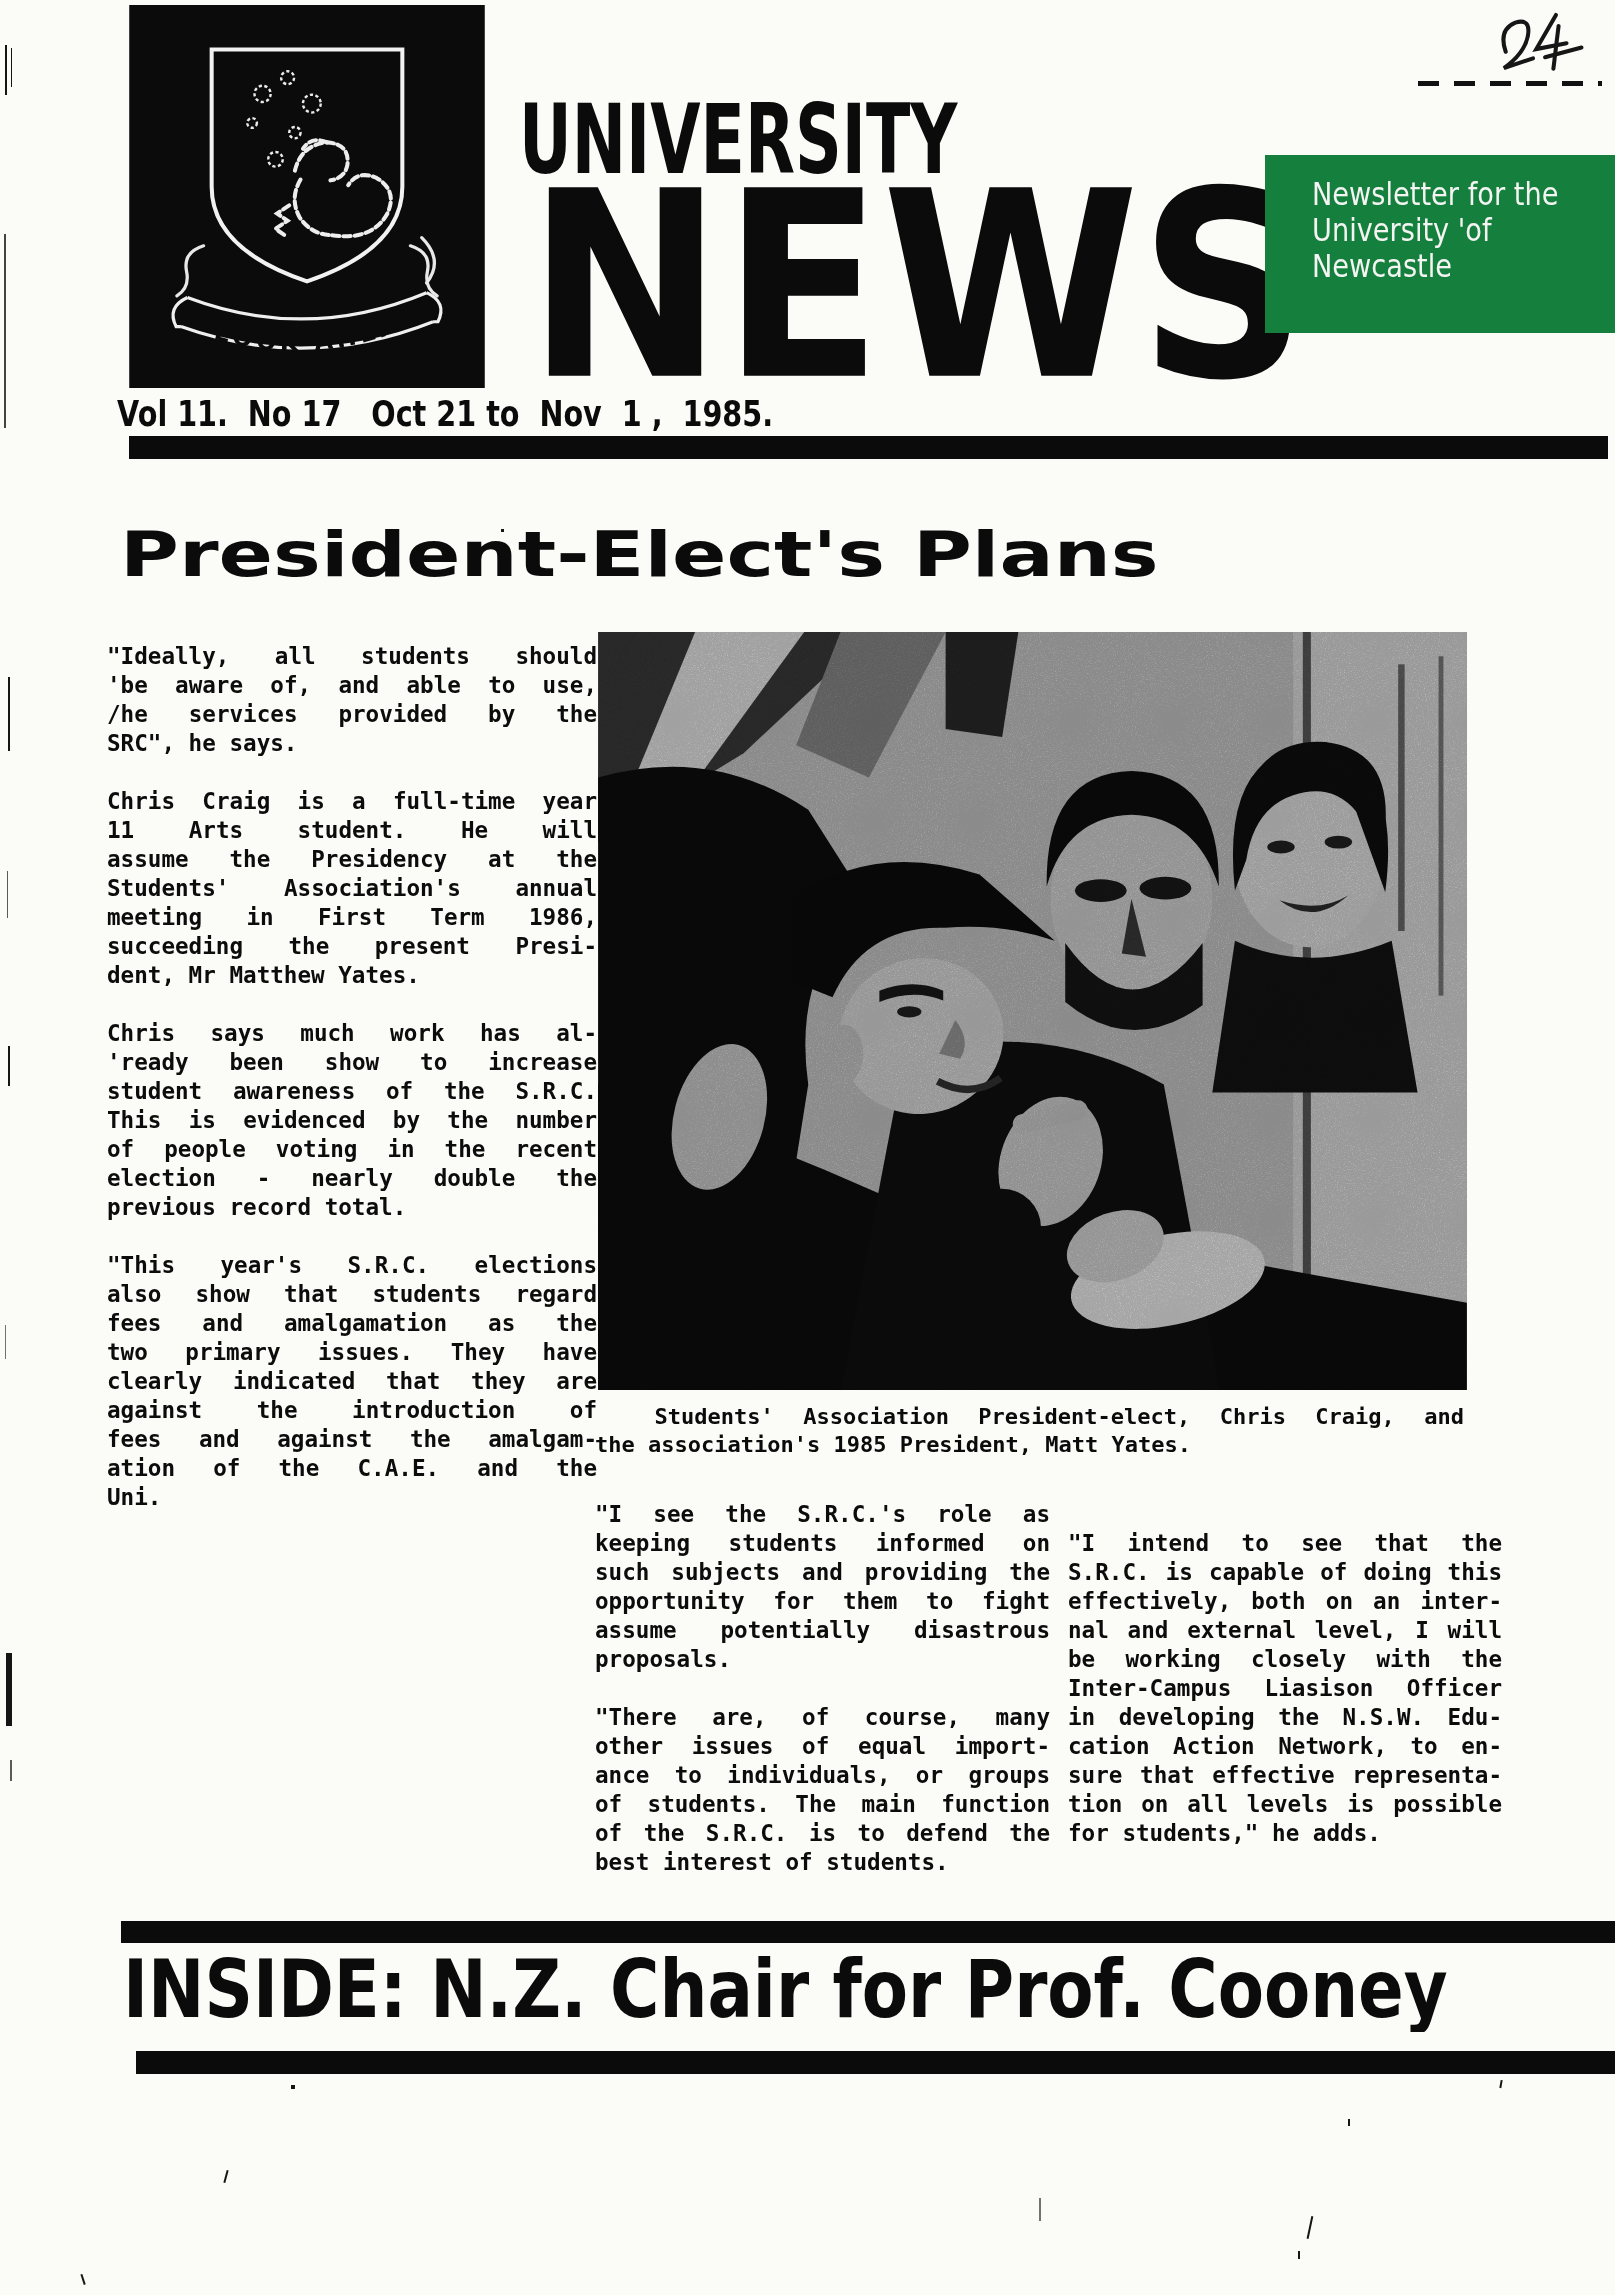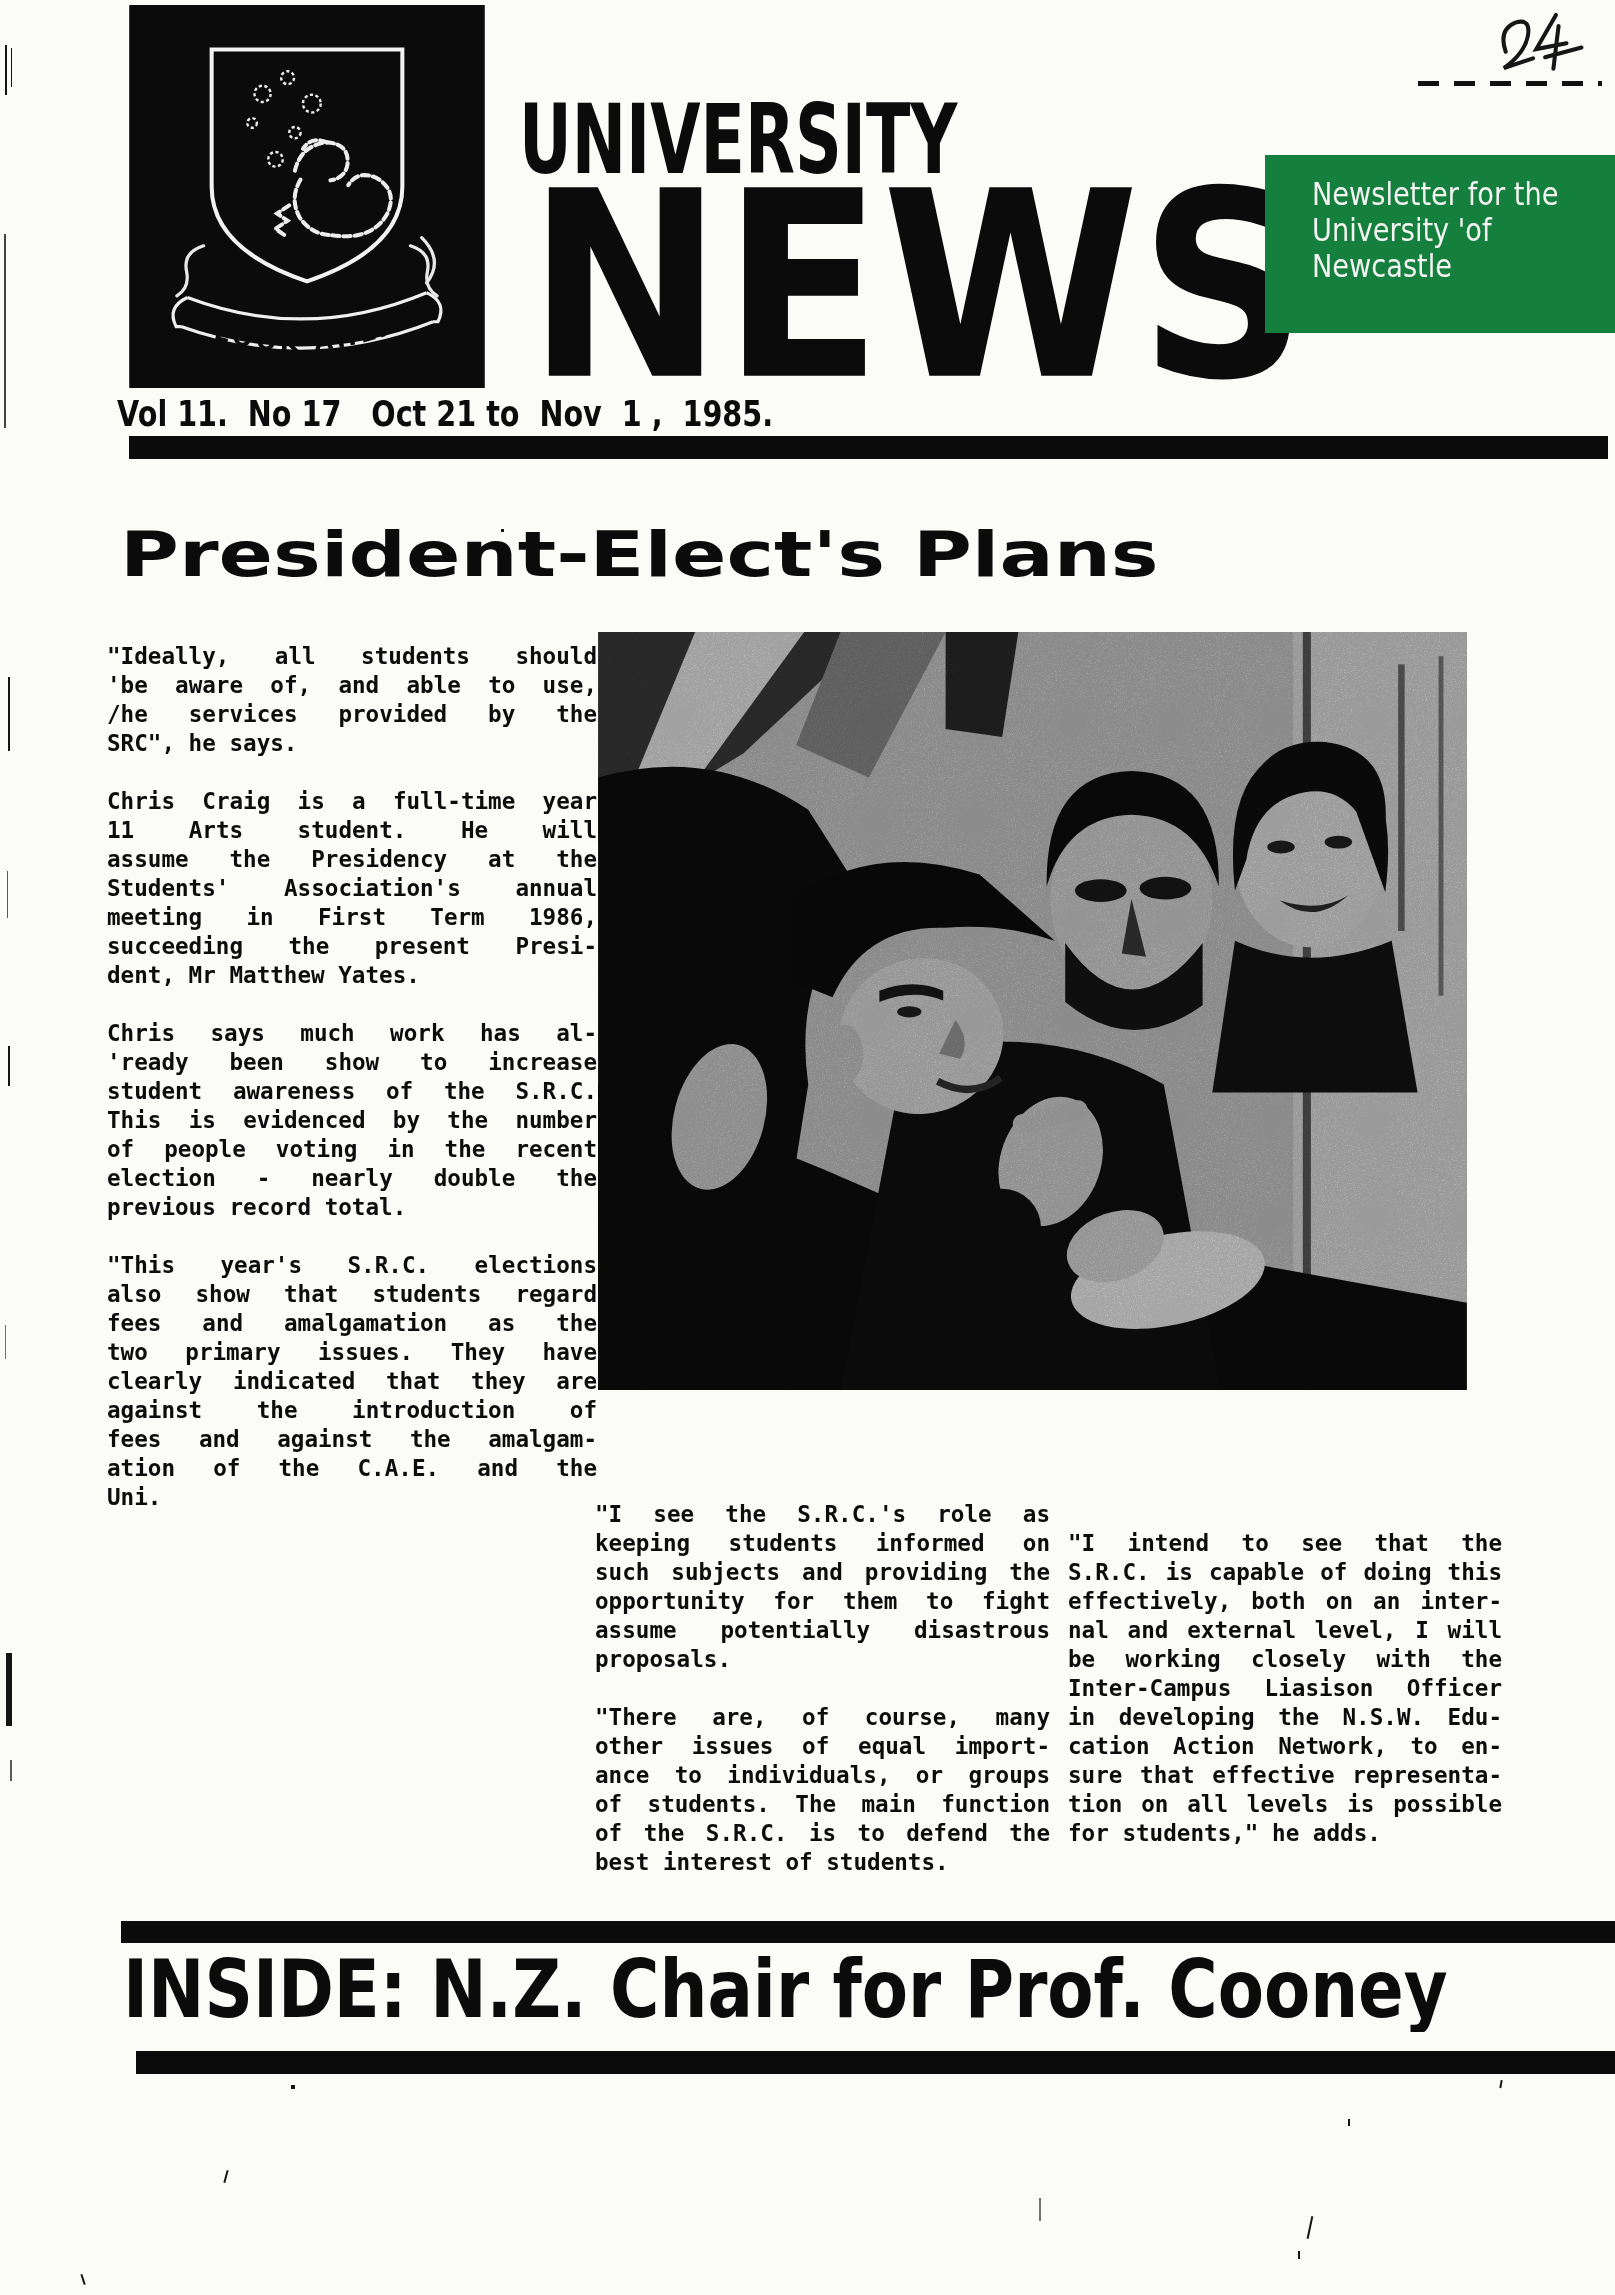--- a/index.html
+++ b/index.html
@@ -206,20 +206,22 @@
       <circle cx="500" cy="737" r="48" fill="#101010"></circle>
       <rect x="470" y="762" width="56" height="125" fill="#101010" transform="rotate(24 498 824)"></rect>
       <ellipse cx="705" cy="802" rx="122" ry="56" fill="#efefef" transform="rotate(-12 705 802)"></ellipse>
       <ellipse cx="640" cy="760" rx="62" ry="42" fill="#d8d8d8" transform="rotate(-20 640 760)"></ellipse>
       <ellipse cx="150" cy="600" rx="56" ry="92" fill="#cdcdcd" transform="rotate(15 150 600)"></ellipse>
       <rect width="1075" height="938" filter="url(#grain)" opacity="0.3"></rect>
     </svg>
   </div>
 
   <div class="caption">
+      <div class="tline">Students' Association President-elect, Chris Craig, and</div>
+      <div class="tline">the association's 1985 President, Matt Yates.</div>
     </div>
 
   <div class="typecol col-mid">
     <div class="para">
         <div class="tline">"I see the S.R.C.'s role as</div>
         <div class="tline">keeping students informed on</div>
         <div class="tline">such subjects and providing the</div>
         <div class="tline">opportunity for them to fight</div>
         <div class="tline">assume potentially disastrous</div>
         <div class="tline">proposals.</div>

